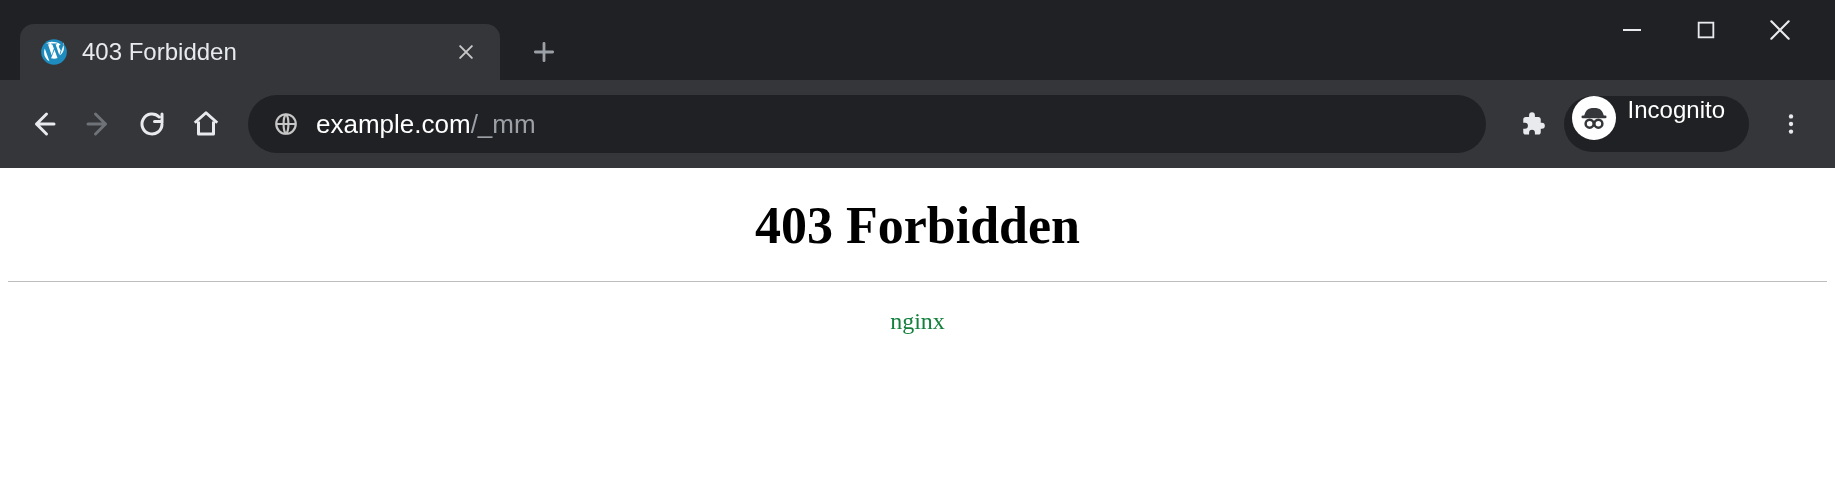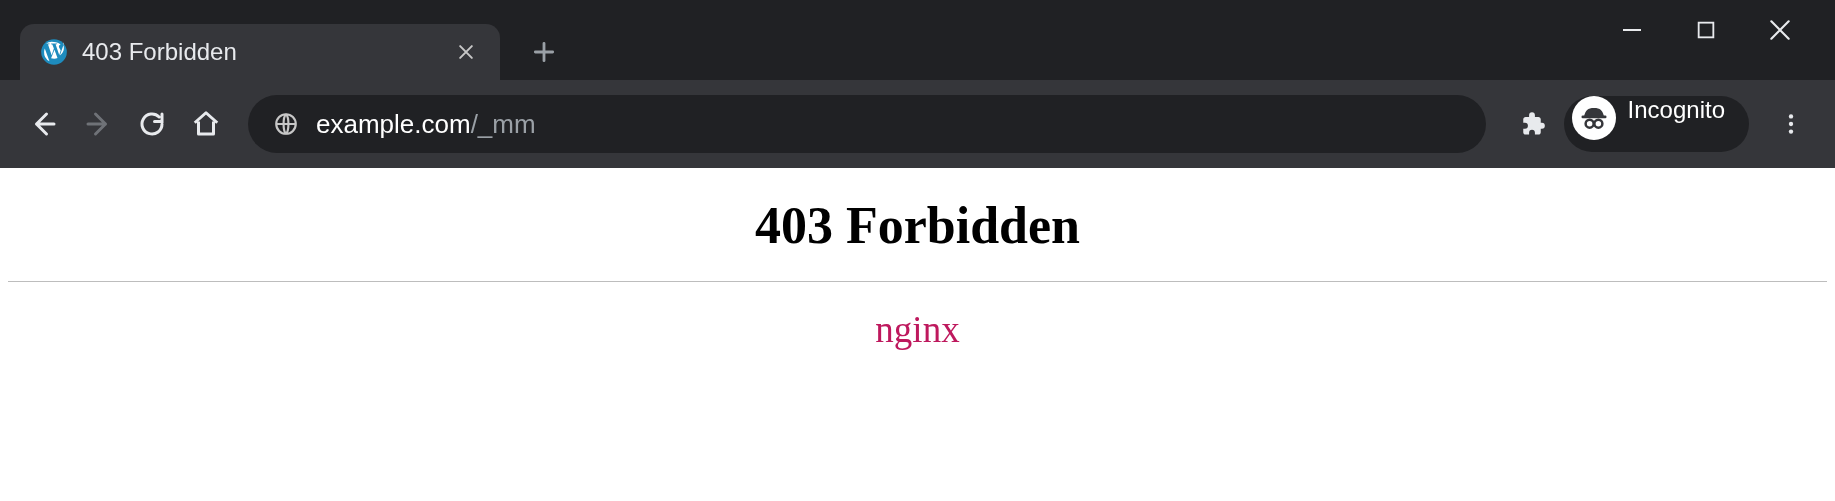--- a/index.html
+++ b/index.html
@@ -51,21 +51,21 @@
 
   .content { background:#ffffff; width:100%; height: calc(501px - 168px); padding-top: 18px; }
   .content h1 {
     font-family: "Times New Roman", Times, serif;
     font-weight: bold; font-size: 52px; text-align:center; color:#000;
     margin: 10px 0 26px 0;
   }
   .content hr { border:none; border-top:1px solid #bdbdbd; margin: 0 8px; }
   .content .server {
     font-family: "Times New Roman", Times, serif;
-    font-size: 37px; text-align:center; color:#be185d; margin-top: 26px;
+    font-size: 24px; text-align:center; color:#15803d; margin-top: 26px;
   }
   svg { display:block; }
 </style>
 </head>
 <body>
 
 <div class="browser-chrome">
 
   <div class="titlebar">
     <div class="tab-strip">

